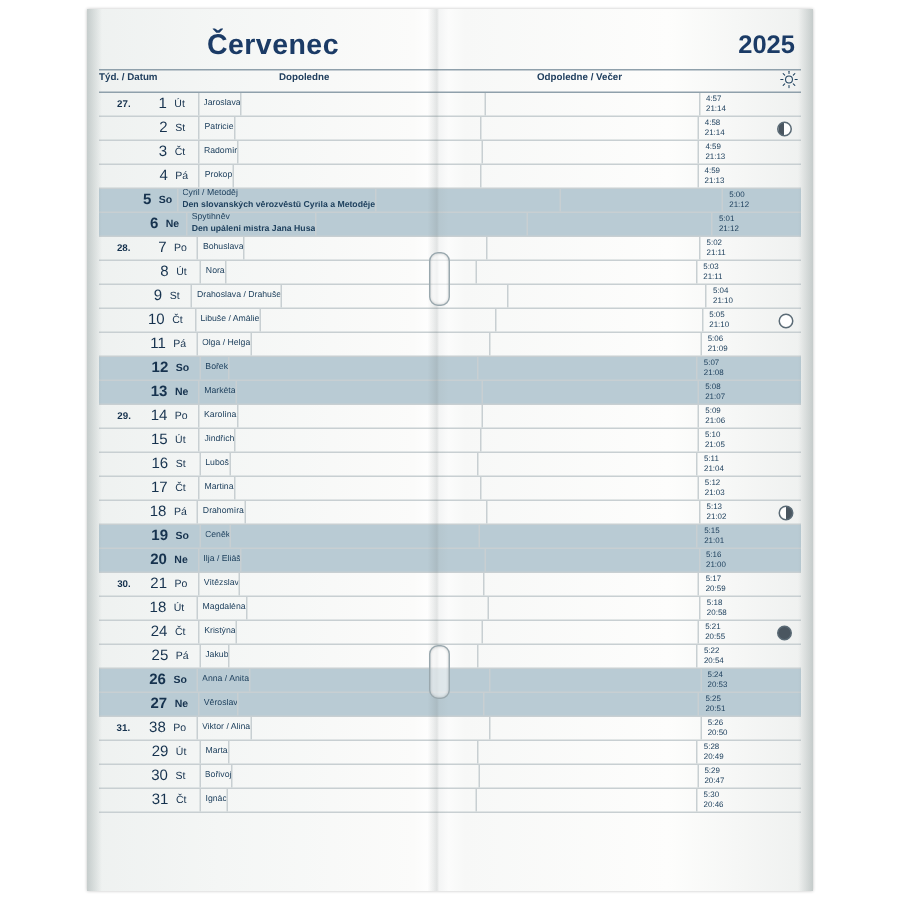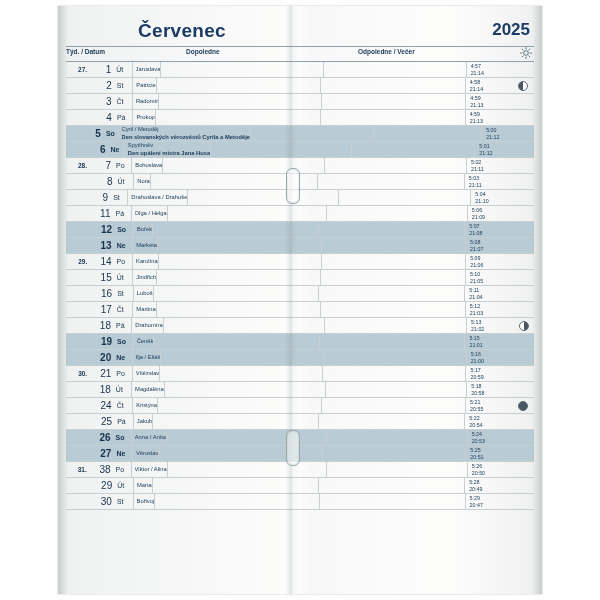--- a/index.html
+++ b/index.html
@@ -310,20 +310,37 @@
           <div class="c-mid"></div>
           <div class="c-eve"></div>
           <div class="c-sun">
             <span>5:04</span>
             <span>21:10</span>
           </div>
           <div class="c-moon"></div>
         </div>
         <div class="row">
           <div class="c-week"></div>
+          <div class="c-day">10</div>
+          <div class="c-dow">Čt</div>
+          <div class="c-name">
+            <span class="nm">Libuše / Amálie</span>
+          </div>
+          <div class="c-mid"></div>
+          <div class="c-eve"></div>
+          <div class="c-sun">
+            <span>5:05</span>
+            <span>21:10</span>
+          </div>
+          <div class="c-moon">
+            <span class="moon full"></span>
+          </div>
+        </div>
+        <div class="row">
+          <div class="c-week"></div>
           <div class="c-day">11</div>
           <div class="c-dow">Pá</div>
           <div class="c-name">
             <span class="nm">Olga / Helga</span>
           </div>
           <div class="c-mid"></div>
           <div class="c-eve"></div>
           <div class="c-sun">
             <span>5:06</span>
             <span>21:09</span>
@@ -594,20 +611,35 @@
           <div class="c-day">30</div>
           <div class="c-dow">St</div>
           <div class="c-name">
             <span class="nm">Bořivoj</span>
           </div>
           <div class="c-mid"></div>
           <div class="c-eve"></div>
           <div class="c-sun">
             <span>5:29</span>
             <span>20:47</span>
+          </div>
+          <div class="c-moon"></div>
+        </div>
+        <div class="row">
+          <div class="c-week"></div>
+          <div class="c-day">31</div>
+          <div class="c-dow">Čt</div>
+          <div class="c-name">
+            <span class="nm">Ignác</span>
+          </div>
+          <div class="c-mid"></div>
+          <div class="c-eve"></div>
+          <div class="c-sun">
+            <span>5:30</span>
+            <span>20:46</span>
           </div>
           <div class="c-moon"></div>
         </div>
       </div>
 
   </div>
 
   <div class="edge-l"></div>
   <div class="edge-r"></div>
   <div class="fold"></div>

